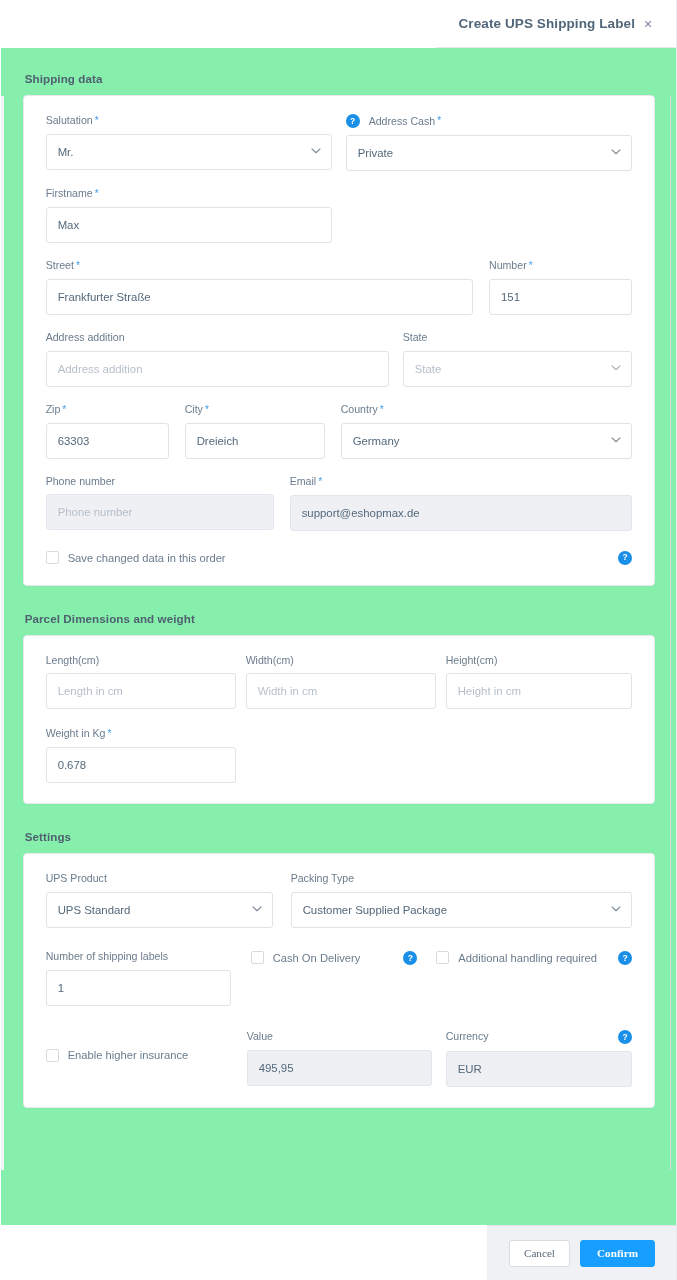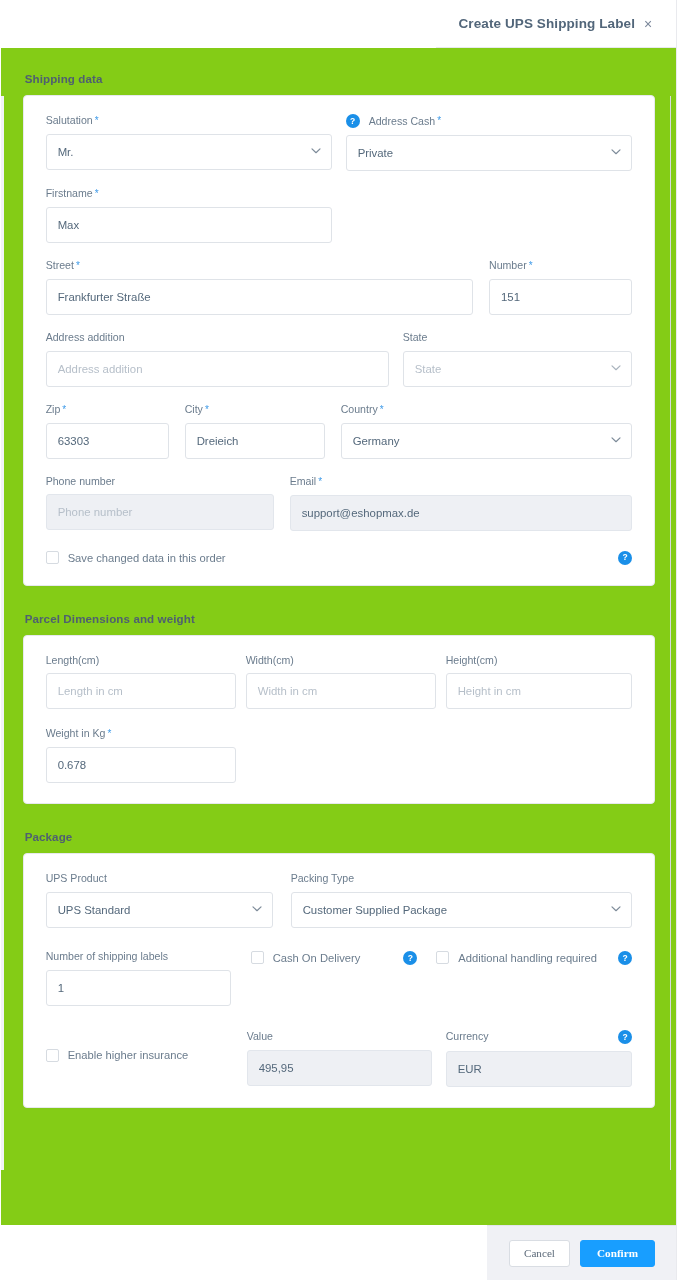--- a/index.html
+++ b/index.html
@@ -33,21 +33,21 @@
   }
   .close-btn {
     width: 26px; height: 26px;
     display: flex; align-items: center; justify-content: center;
     color: #7a869a; font-size: 14px; line-height: 1;
     cursor: pointer; background: none; border: none; padding: 0;
   }
   
   .modal-body {
     flex: 1;
-    background: #84cc16;
+    background: #86efac;
     padding: 16px 22px 0 22px;
     overflow: hidden;
     position: relative;
   }
   .section-title {
     font-size: 11.6px; font-weight: bold;
     color: #4f6070; margin: 8px 0 10px 2px;
     letter-spacing: .1px;
   }
   .card {
@@ -334,21 +334,21 @@
           <div class="label">
             <span>Weight in Kg</span><span class="req">*</span>
           </div>
           <div class="control">
             <span>0.678</span>
           </div>
         </div>
       </div>
     </div>
 
-    <div class="section-title" style="margin-top:26px">Package</div>
+    <div class="section-title" style="margin-top:26px">Settings</div>
     <div class="card">
 
       <div class="row">
         <div class="field" style="width:227px">
           <div class="label">UPS Product</div>
           <div class="control select">
             <span>UPS Standard</span>
             <span class="chev">
                 <svg viewBox="0 0 10 7" width="10" height="7">
                   <path d="M1 1.4L5 5.2L9 1.4" fill="none" stroke="#7d8b99" stroke-width="1.2" stroke-linecap="round" stroke-linejoin="round"></path>

